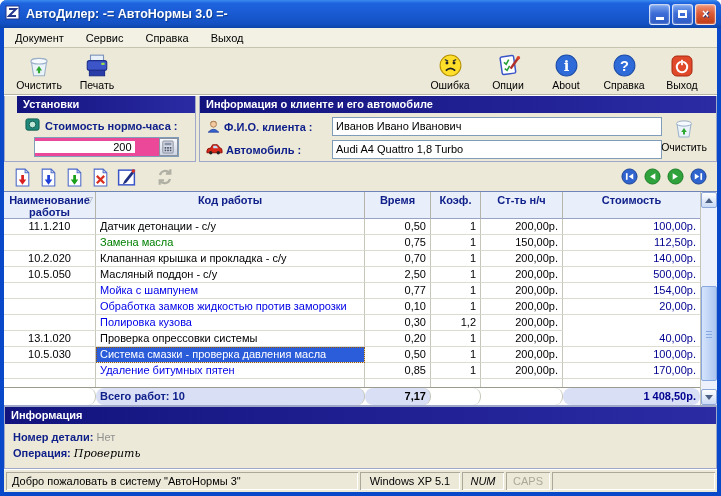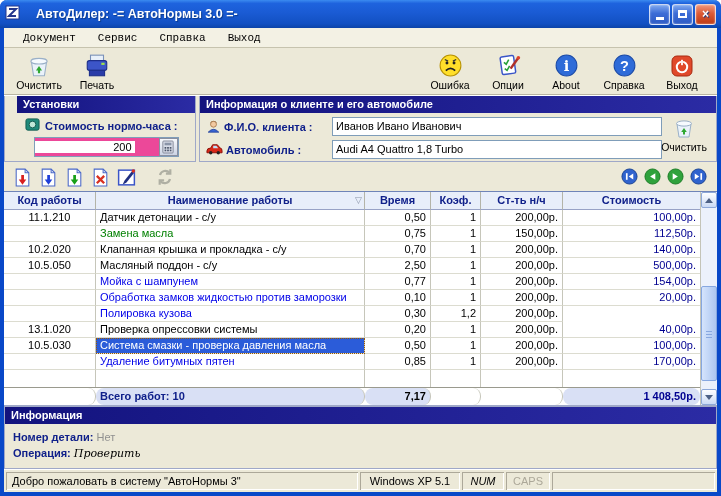--- a/index.html
+++ b/index.html
@@ -13,21 +13,21 @@
     border-left: 4px solid #0948C8; border-right: 4px solid #0948C8; border-bottom: 4px solid #0948C8;
     border-radius: 7px 7px 0 0;
   }
 
   
   .titlebar {
     height: 28px; flex: 0 0 28px;
     margin: -0px -4px 0 -4px;
     background: linear-gradient(180deg,#3B8BF0 0%,#1E63DE 12%,#1A5BD4 45%,#1250C2 85%,#0C44A8 100%);
     border-radius: 7px 7px 0 0;
-    display: flex; align-items: center; gap: 15px; padding: 0 5px;
+    display: flex; align-items: center; gap: 5px; padding: 0 5px;
     color: #fff; font-weight: bold; font-size: 12.5px;
     text-shadow: 1px 1px 1px #0A3A8C;
   }
   .titlebar .spacer { flex: 1; }
   .wbtns { display: flex; gap: 2px; }
   .wbtn {
     width: 21px; height: 21px; border-radius: 3px;
     border: 1px solid rgba(255,255,255,.75);
     background: linear-gradient(#7FA8EF,#3C6CD6 45%,#2E5BC4);
     display: flex; align-items: center; justify-content: center;
@@ -35,22 +35,21 @@
     box-shadow: inset 0 0 2px rgba(255,255,255,.6);
   }
   .wbtn.close { background: linear-gradient(#F09579,#DC5A36 45%,#BE3A14); }
   .wbtn .minbar { width: 8px; height: 3px; background: #fff; margin-top: 9px; }
   .wbtn .maxbox { width: 9px; height: 8px; border: 2px solid #fff; border-top-width: 3px; }
 
   
   .menubar {
     flex: 0 0 20px; display: flex; align-items: center;
     background: #F3F1E4; border-bottom: 1px solid #C6C3AE;
-    padding-left: 8px;
-    font-family: Liberation Mono, monospace;
+    padding-left: 0;
   }
   .menu-item { padding: 2px 11px; cursor: default; }
 
   
   .toolbar {
     flex: 0 0 47px; display: flex; align-items: flex-start;
     padding: 3px 6px 0 6px;
     border-bottom: 1px solid #B8B4A2; box-shadow: 0 1px 0 #fff;
   }
   .tool {
@@ -431,22 +430,22 @@
             <path d="M5 5.8 L9.8 9 5 12.2 z" fill="#fff"></path>
             <rect x="11" y="5.5" width="1.8" height="7" fill="#fff"></rect>
           </svg>
       </span>
     </span>
   </div>
 
   <div class="table-wrap">
     <div class="table-main">
       <div class="tgrid thead">
+        <div class="th"><span>Наименование работы</span><span class="sort-glyph">▽</span></div>
         <div class="th">Код работы</div>
-        <div class="th"><span>Наименование работы</span><span class="sort-glyph">▽</span></div>
         <div class="th">Время</div>
         <div class="th">Коэф.</div>
         <div class="th">Ст-ть н/ч</div>
         <div class="th" style="border-right:none">Стоимость</div>
       </div>
 
       <div style="flex:1;display:flex;flex-direction:column">
         <div class="tgrid trow">
           <div class="td c-code">11.1.210</div>
           <div class="td c-name">Датчик детонации - с/у</div>

